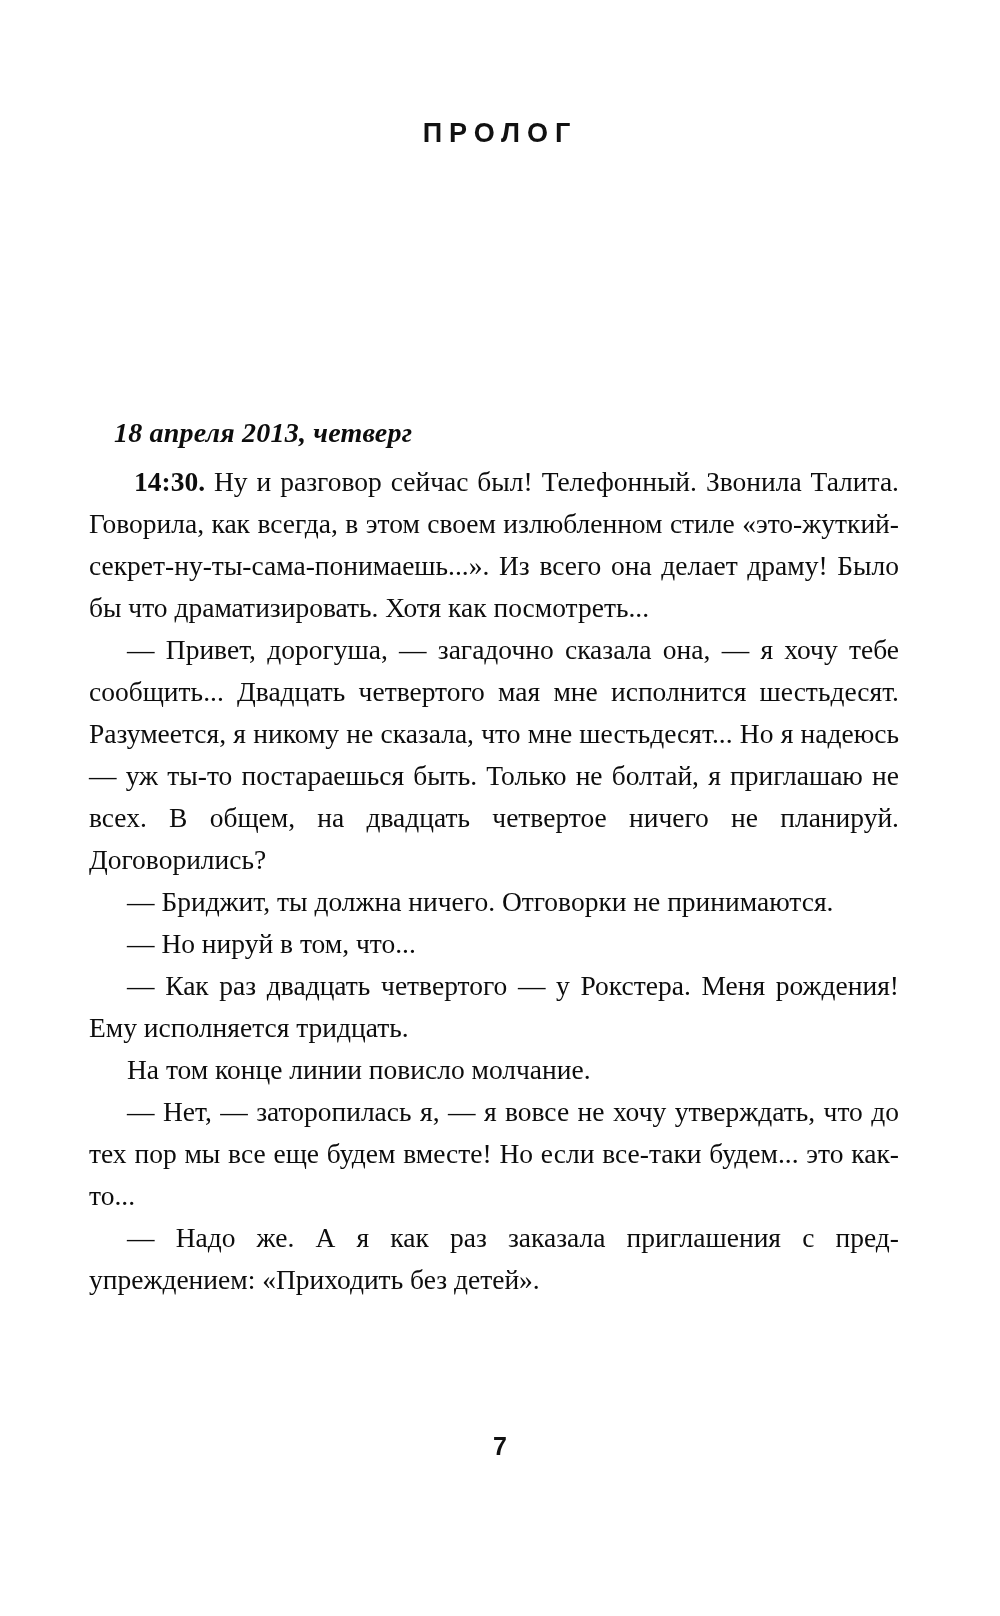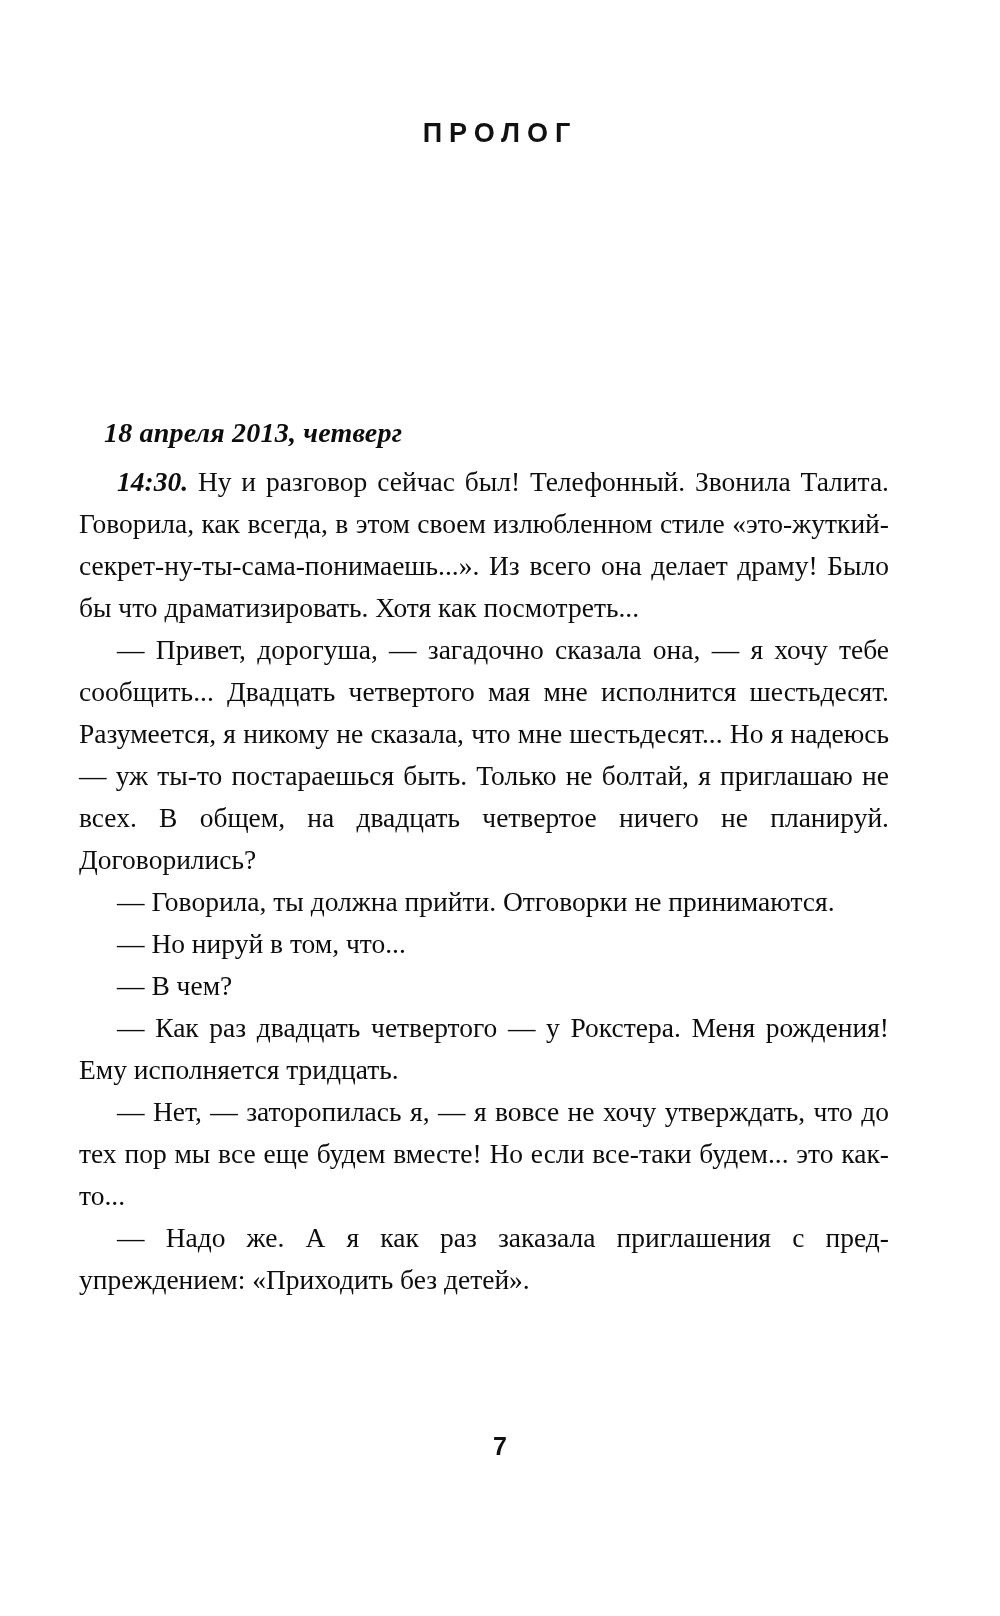--- a/index.html
+++ b/index.html
@@ -28,21 +28,21 @@
     text-align: center;
     font-family: "Liberation Sans", sans-serif;
     font-weight: bold;
     font-size: 27px;
     letter-spacing: 7px;
     color: #111111;
   }
   .body-block {
     position: absolute;
     top: 415px;
-    left: 79px;
+    left: 89px;
     width: 810px;
   }
   .date-heading {
     font-style: italic;
     font-weight: bold;
     font-size: 28px;
     line-height: 1.3;
     margin: 0 0 10px 25px;
     letter-spacing: 0.2px;
   }
@@ -51,22 +51,22 @@
     font-size: 27.5px;
     line-height: 42px;
     text-align: justify;
     text-indent: 38px;
     hyphens: manual;
   }
   p.para.first {
     text-indent: 38px;
   }
   .time {
-    font-style: italic;
     font-weight: bold;
+    margin-left: 7px;
   }
   .page-number {
     position: absolute;
     top: 1432px;
     left: 0;
     width: 1000px;
     text-align: center;
     font-family: "Liberation Sans", sans-serif;
     font-weight: bold;
     font-size: 25px;
@@ -80,24 +80,24 @@
 
   <div class="chapter-title">ПРОЛОГ</div>
 
   <div class="body-block">
 
     <div class="date-heading">18 апреля 2013, четверг</div>
 
     <p class="para first"><span class="time">14:30.</span><span> Ну и разговор сейчас был! Телефонный. Звонила Талита. Говорила, как всегда, в этом своем излюбленном стиле «это-жуткий-секрет-ну-ты-сама-по­нимаешь...». Из всего она делает драму! Было бы что драматизировать. Хотя как посмотреть...</span></p>
 
     <p class="para">— Привет, дорогуша, — загадочно сказала она, — я хочу тебе сообщить... Двадцать четвертого мая мне исполнится шестьдесят. Разумеется, я никому не ска­зала, что мне шестьдесят... Но я надеюсь — уж ты-то постараешься быть. Только не болтай, я приглашаю не всех. В общем, на двадцать четвертое ничего не пла­нируй. Договорились?</p>
-    <p class="para">— Говорила, ты должна прийти. Отговорки не принимаются.</p>
+    <p class="para">— Бриджит, ты должна ничего. Отговорки не принимаются.</p>
     <p class="para">— Но нируй в том, что...</p>
-    <p class="para">— В чем?</p>
     <p class="para">— Как раз двадцать четвертого — у Рокстера. Меня рождения! Ему исполняется тридцать.</p>
+    <p class="para">На том конце линии повисло молчание.</p>
     <p class="para">— Нет, — заторопилась я, — я вовсе не хочу утвер­ждать, что до тех пор мы все еще будем вместе! Но если все-таки будем... это как-то...</p>
     <p class="para">— Надо же. А я как раз заказала приглашения с пред­упреждением: «Приходить без детей».</p>
 
   </div>
 
   <div class="page-number">7</div>
 
 </div>
 
 </body></html>

